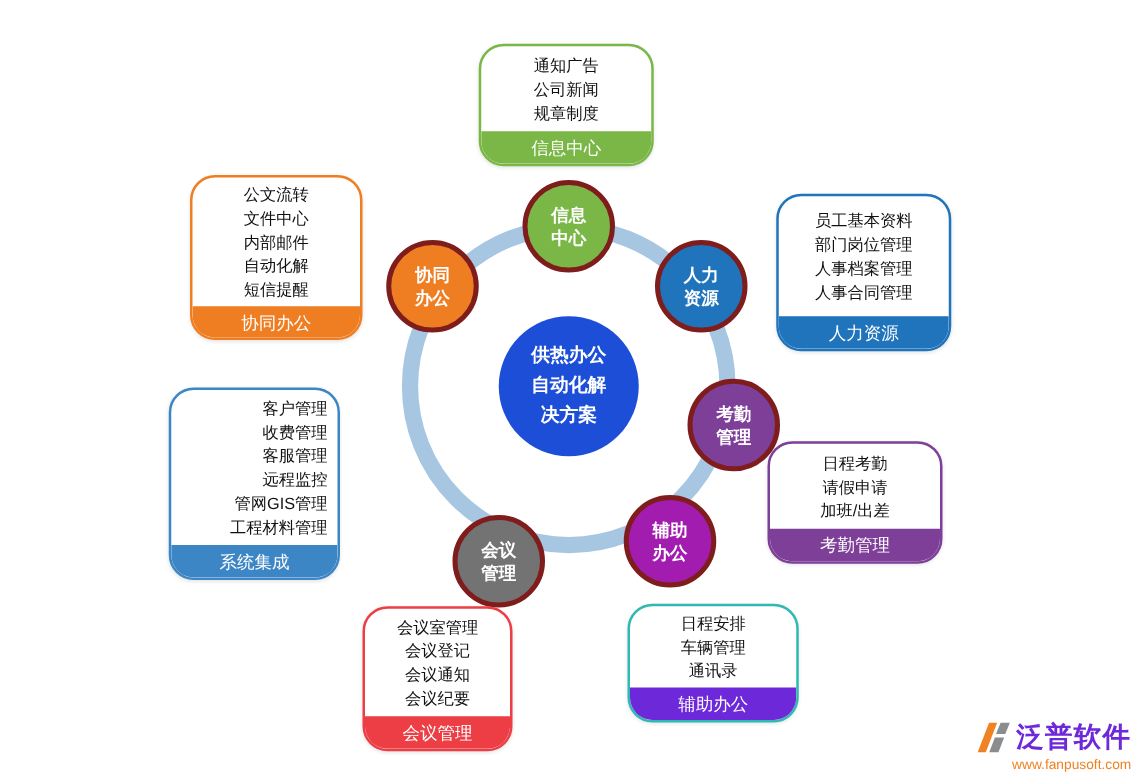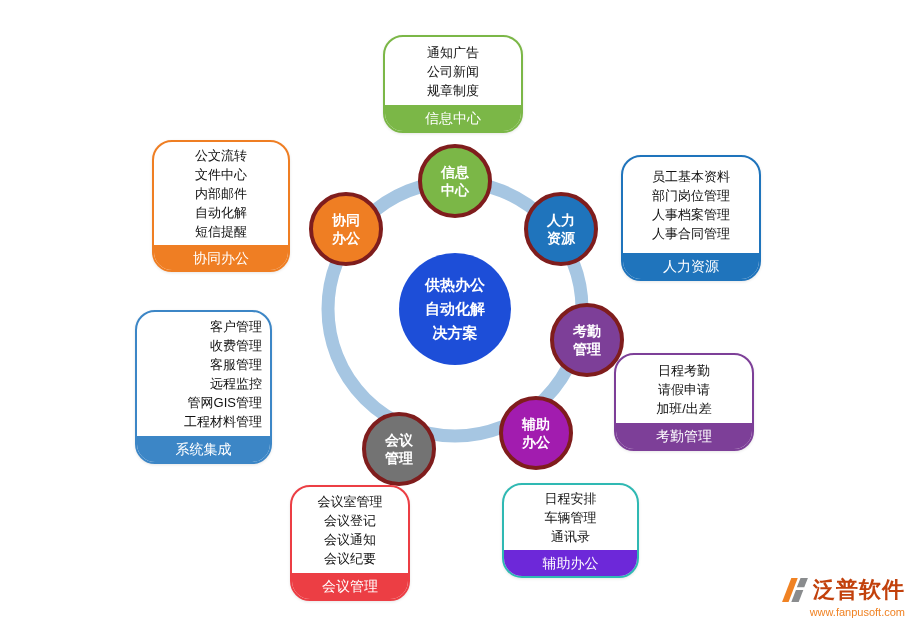--- a/index.html
+++ b/index.html
@@ -166,18 +166,18 @@
 
   <div class="logo">
     <div class="logo-row">
       <span class="logo-icon">
         <svg width="26" height="24" viewBox="0 0 28 26" aria-hidden="true">
           <polygon points="10,0 17,0 7,26 0,26" fill="#f08223"></polygon>
           <polygon points="20,0 28,0 24,10 16,10" fill="#8a8c8e"></polygon>
           <polygon points="15,13 23,13 18,26 10,26" fill="#8a8c8e"></polygon>
         </svg>
       </span>
-      <span class="logo-brand" style="color: #c2410c;">泛普软件</span>
+      <span class="logo-brand" style="color: #6d28d9;">泛普软件</span>
     </div>
     <div class="logo-site" style="color: rgb(240, 130, 35);">www.fanpusoft.com</div>
   </div>
 
 </div>
 
 </body></html>

